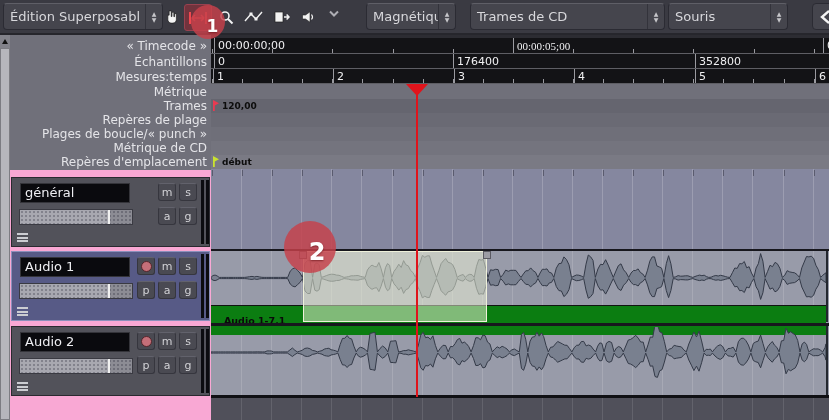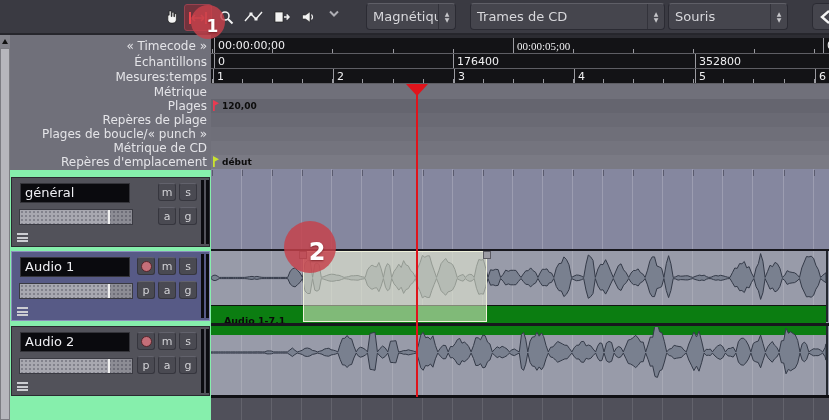--- a/index.html
+++ b/index.html
@@ -38,21 +38,21 @@
 
 
 .mrow{position:absolute;left:211px;width:618px;height:14px;z-index:3}
 .flag{position:absolute;left:2px;top:1px;width:6px;height:11px;
       clip-path:polygon(0 0,100% 30%,30% 50%,30% 100%,0 100%)}
 .flag.red{background:var(--marker-red)}
 .flag.yellow{background:var(--marker-yellow)}
 .mtext{position:absolute;left:11px;top:1px;font-size:9px;font-weight:bold;color:#0c0c0c;line-height:12px}
 
 
-.hcol{position:absolute;left:10px;top:170px;width:201px;height:250px;background:#86efac;z-index:6}
+.hcol{position:absolute;left:10px;top:170px;width:201px;height:250px;background:#f9a8d4;z-index:6}
 .th{position:absolute;left:1px;width:199px;height:70px;background:#52525a;border:1px solid #2a2a30}
 .th.selected{background:var(--track-selected);border-color:#8b8fbb}
 .tname{position:absolute;left:8px;top:5px;width:110px;height:20px;background:#0a0a0e;
        border:1px solid #34343a;color:#eeeef2;font-size:13px;line-height:18px;padding-left:4px;
        white-space:nowrap;overflow:hidden}
 .tbtn{position:absolute;width:18px;height:18px;background:#4a4a52;border:1px solid #36363e;
       border-top-color:#62626c;border-radius:3px;color:#d2d2d6;font-size:11px;
       display:flex;align-items:center;justify-content:center}
 .rec i{width:11px;height:11px;border-radius:50%;background:#c56f79;border:1px solid #55262c}
 .fader{position:absolute;left:7px;top:31px;width:114px;height:16px;background-color:#a8a8b0;
@@ -101,20 +101,27 @@
        text-shadow:0 1px 2px rgba(90,10,15,.6)}
 .badge1{left:191px;top:5px;width:34px;height:34px;font-size:17px;padding-left:9px;padding-top:8px}
 .badge2{left:284px;top:221px;width:52px;height:52px;font-size:24px;padding-left:14px;padding-top:10px}
 </style>
 </head>
 <body>
 
 <div class="app">
 
   <div class="toolbar">
+    <div class="dd" style="left:3px;width:160px">
+      <span class="ddlbl">Édition Superposabl</span>
+      <span class="spin">
+          <i>▲</i>
+          <i>▼</i>
+        </span>
+    </div>
 
     <div class="toolbtn" style="left:160px">
       <svg width="15" height="16" viewBox="0 0 16 16">
           <path d="M5.5 1.5h2.2v6h0.8V3h2v4.6h0.8V4.4h1.9v6.1c0 2.6-1.5 4-3.8 4H8c-2.3 0-3.9-1.7-3.9-3.9V6h1.4z" fill="#f4f4f4" stroke="#1a1a1a" stroke-width="0.7"></path>
         </svg>
     </div>
     <div class="toolbtn active" style="left:184px;width:28px">
       <svg width="20" height="14" viewBox="0 0 20 14">
           <path d="M2 1v12M18 1v12" stroke="#ef4850" stroke-width="2" fill="none"></path>
           <path d="M4 7h12M4 7l3-3M4 7l3 3M16 7l-3-3M16 7l-3 3" stroke="#ef4850" stroke-width="1.6" fill="none"></path>
@@ -179,21 +186,21 @@
     </div>
   </div>
 
   <div class="rulersep"></div>
 
   <div class="rlabels">
     <span class="rlabel" style="top:4px">« Timecode »</span>
     <span class="rlabel" style="top:20px">Échantillons</span>
     <span class="rlabel" style="top:35px">Mesures:temps</span>
     <span class="rlabel" style="top:50px">Métrique</span>
-    <span class="rlabel" style="top:64px">Plages</span>
+    <span class="rlabel" style="top:64px">Trames</span>
     <span class="rlabel" style="top:78px">Repères de plage</span>
     <span class="rlabel" style="top:92px">Plages de boucle/« punch »</span>
     <span class="rlabel" style="top:106px">Métrique de CD</span>
     <span class="rlabel" style="top:120px">Repères d'emplacement</span>
   </div>
 
   <div class="rbar" style="top:38px;height:16px">
       <span class="rmark" style="left: 3px;">00:00:00;00</span>
       <span class="rmark" style="left: 302px; font-family: Liberation Serif, serif;">00:00:05;00</span>
       <span class="rmark" style="left: 612px;">00</span>

